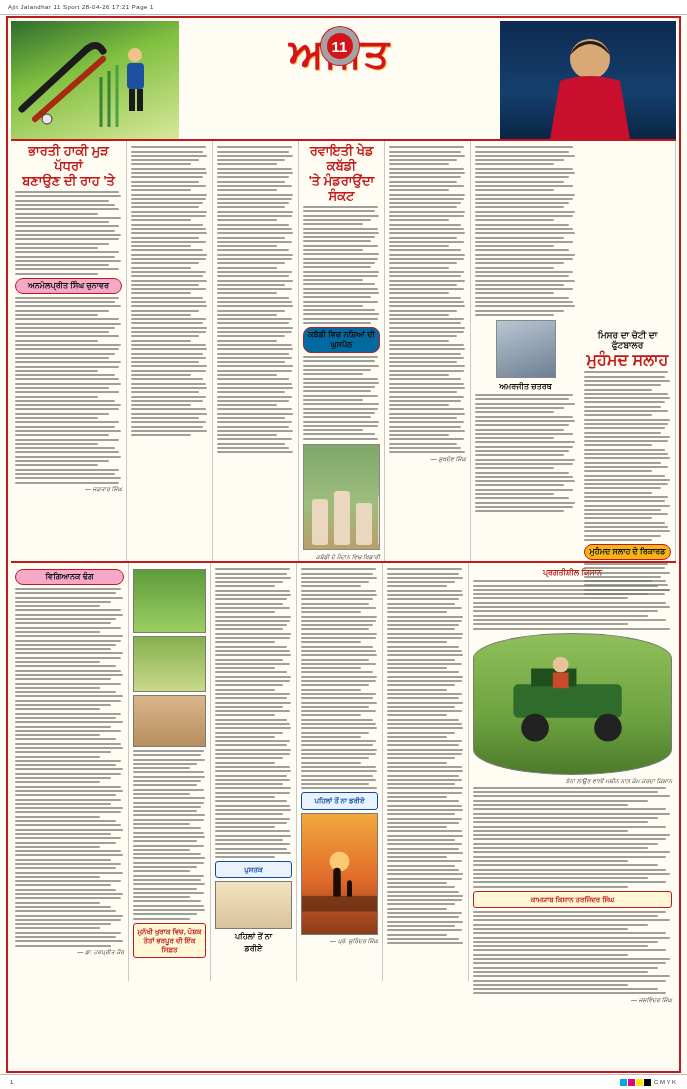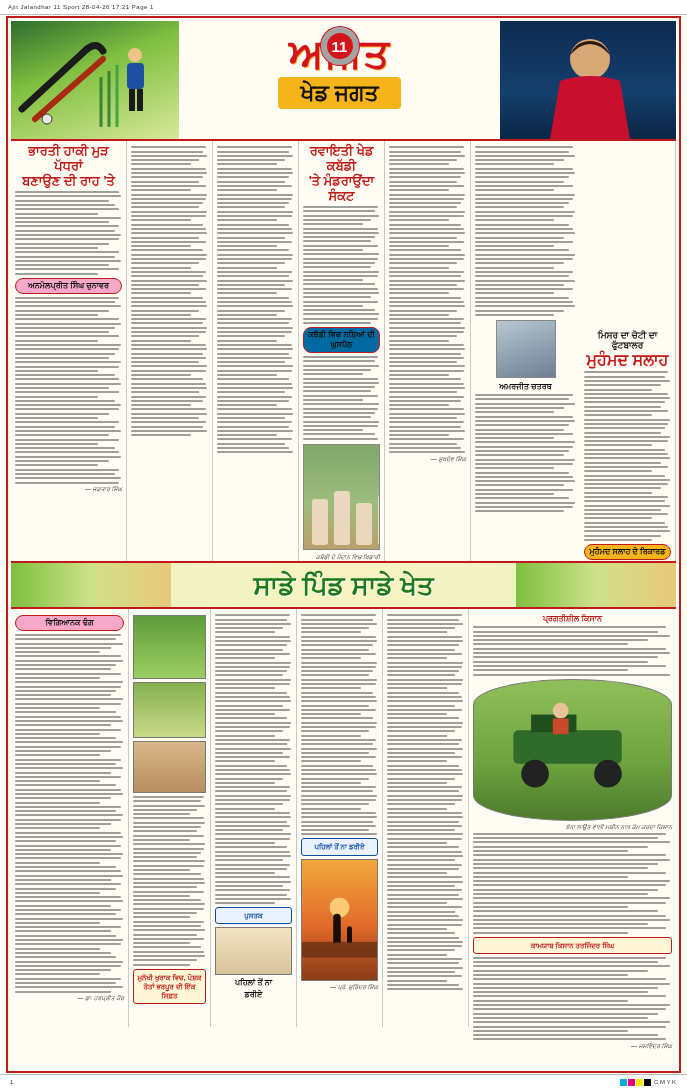--- a/index.html
+++ b/index.html
@@ -147,21 +147,20 @@
             <path d="M92,96 L92,40" stroke="#2f7d2f" stroke-width="3"></path>
             <path d="M100,96 L100,34" stroke="#3f9e3f" stroke-width="3"></path>
             <path d="M84,96 L84,46" stroke="#2f7d2f" stroke-width="3"></path>
           </g>
         </svg>
       </div>
 
       <div class="mast-mid">
         <div class="pageno">11</div>
         <div class="ajit-title">ਅਜੀਤ</div>
-        <div class="khed-box">ਖੇਡ ਜਗਤ</div>
       </div>
 
       <div class="mast-right">
         <svg class="player" viewBox="0 0 150 250">
           <circle cx="74" cy="34" r="20" fill="#d8a877"></circle>
           <path d="M54,30 q20,-22 40,0 q-6,-14 -20,-14 q-14,0 -20,14z" fill="#2b1a10"></path>
           <path d="M44,56 q30,-10 60,0 l12,70 q-42,12 -84,0z" fill="#c8102e"></path>
           <rect x="50" y="126" width="50" height="44" fill="#c8102e"></rect>
           <rect x="52" y="170" width="20" height="46" fill="#e8c9a4"></rect>
           <rect x="80" y="170" width="20" height="46" fill="#e8c9a4"></rect>
@@ -672,25 +671,20 @@
             <div class="ln s5"></div>
             <div class="ln s2"></div>
           <div class="ln s4"></div>
             <div class="ln s1"></div>
             <div class="ln s5"></div>
             <div class="ln s3"></div>
         </div>
       </div>
     </div>
 
-    <div class="banner">
-      <div class="banner-art"></div>
-      <div class="banner-title">ਸਾਡੇ ਪਿੰਡ ਸਾਡੇ ਖੇਤ</div>
-      <div class="banner-art"></div>
-    </div>
 
     <div class="farm">
 
       <div class="col f1 vline">
         <div class="sub-band pink">ਵਿਗਿਆਨਕ ਢੰਗ</div>
         <div class="fake-lines">
           <div class="ln s1"></div>
             <div class="ln s3"></div>
             <div class="ln s5"></div>
             <div class="ln s2"></div>

